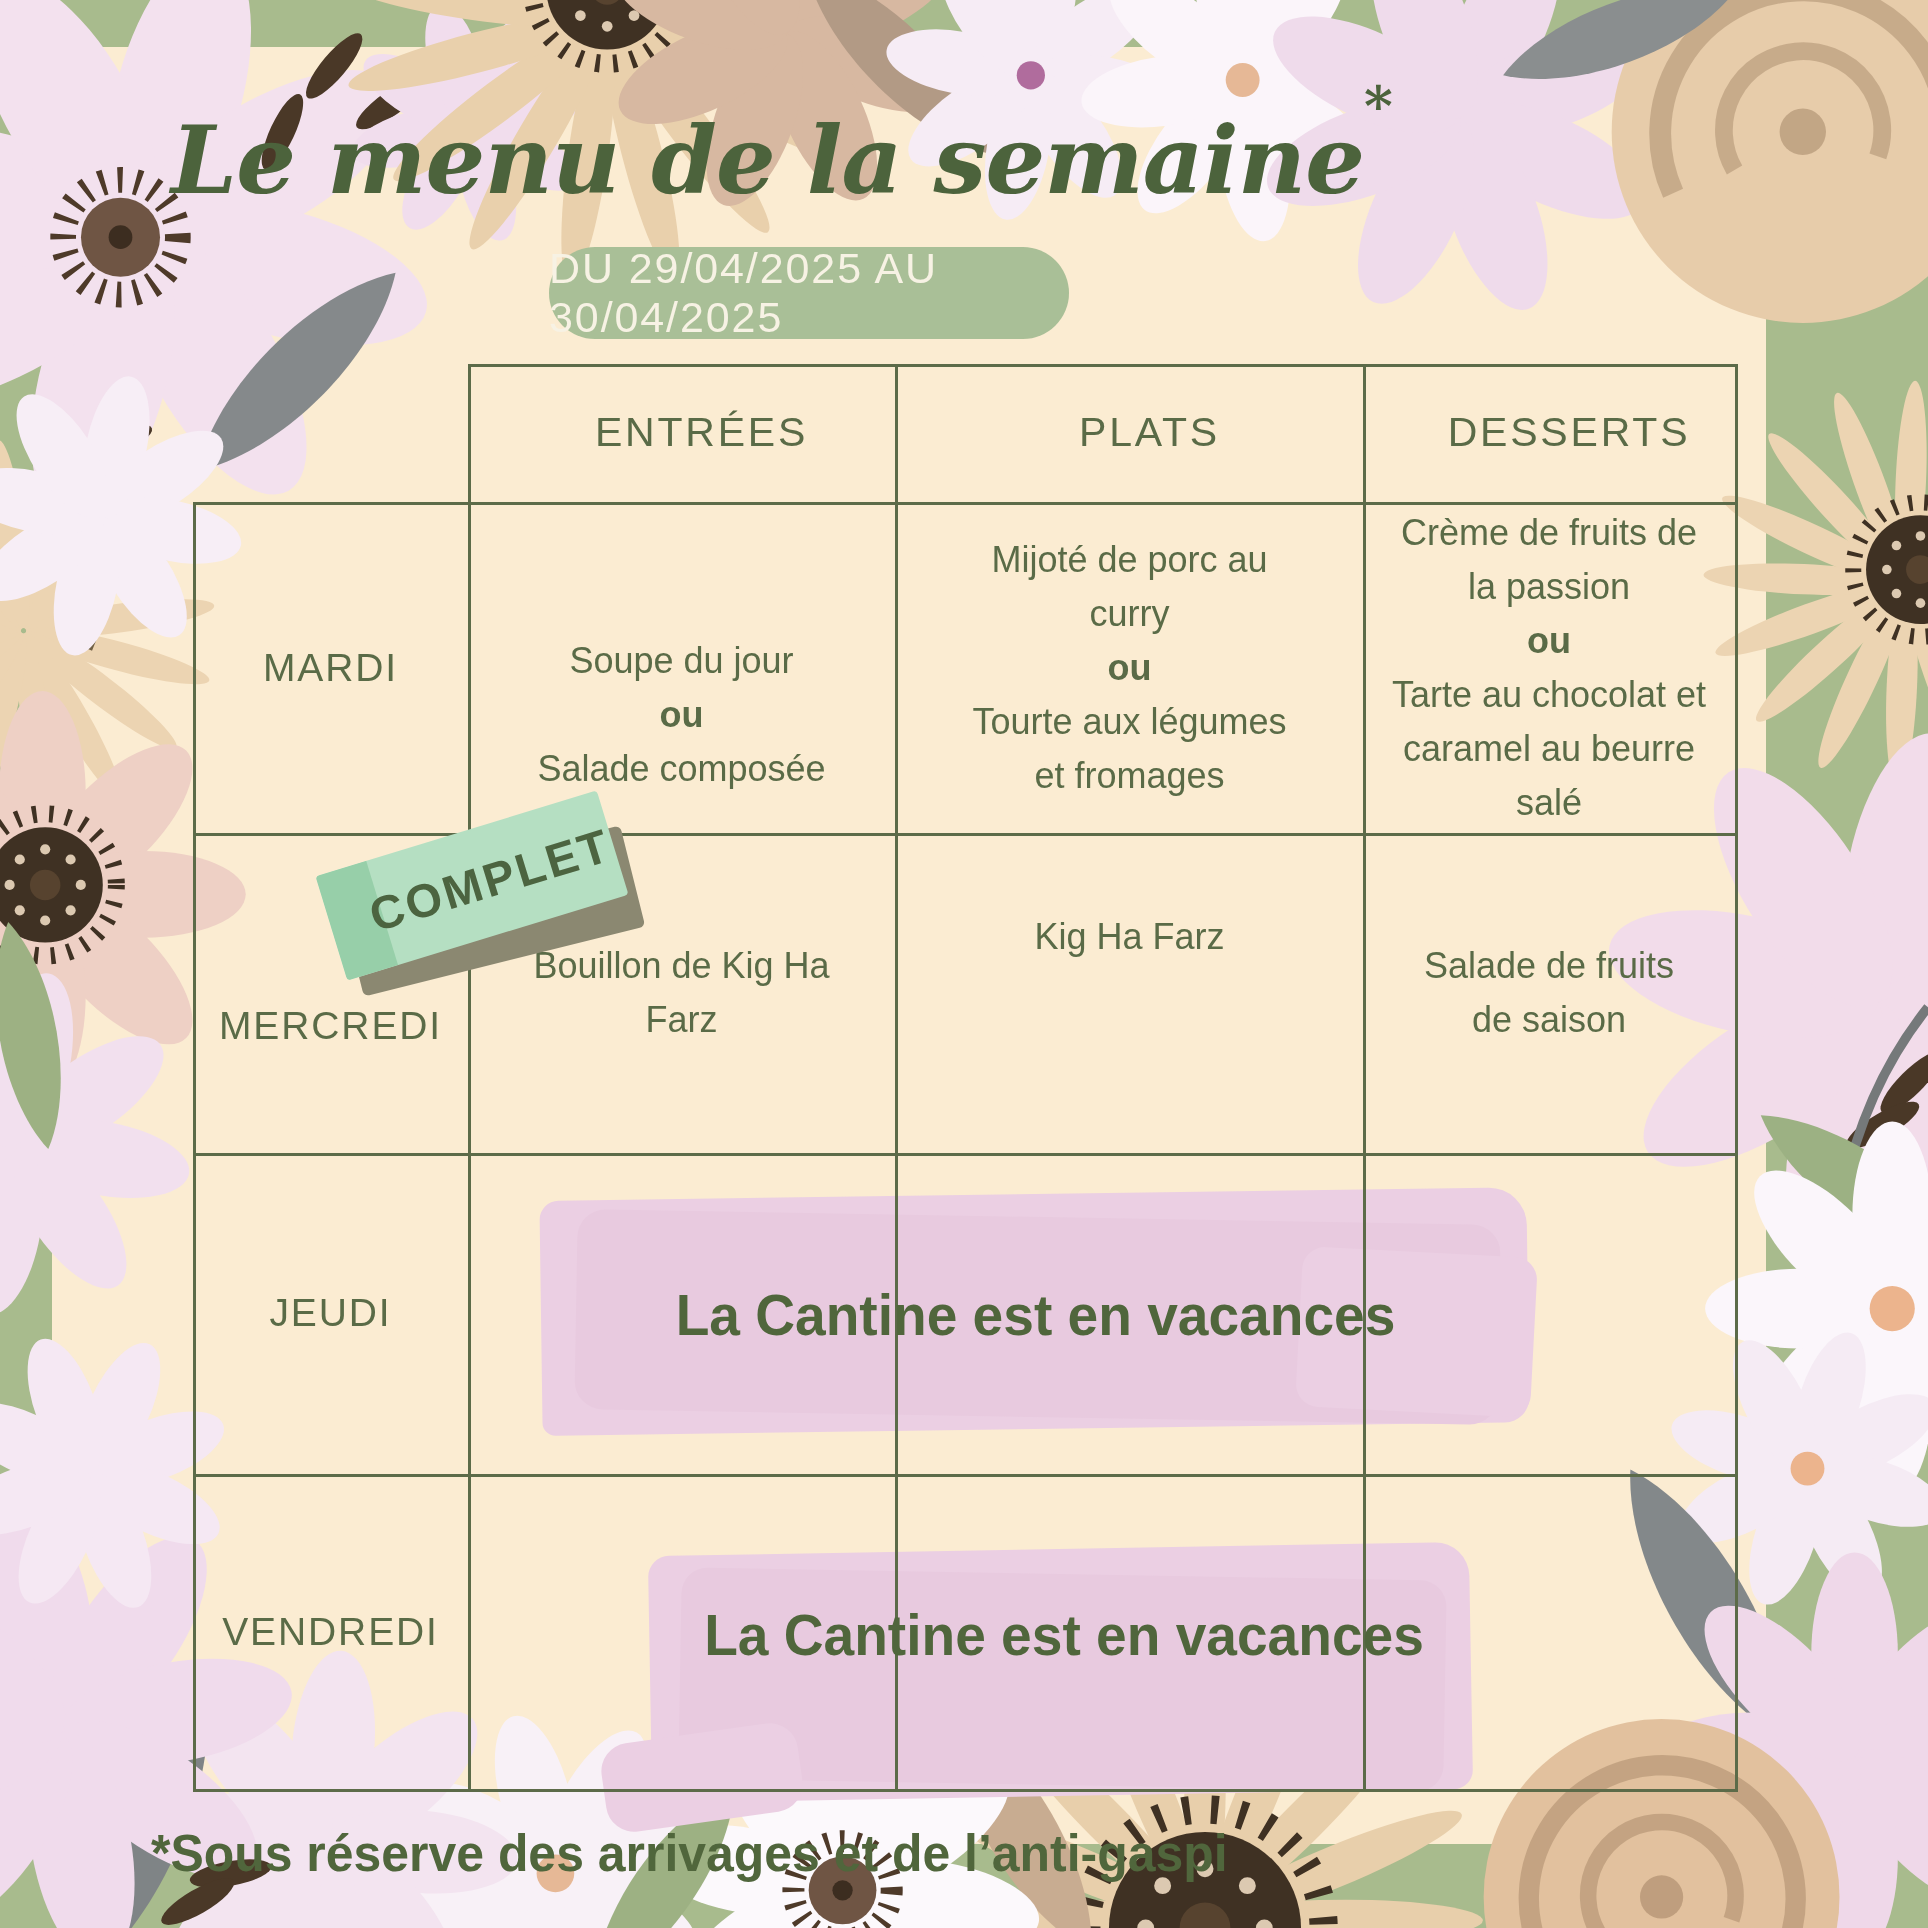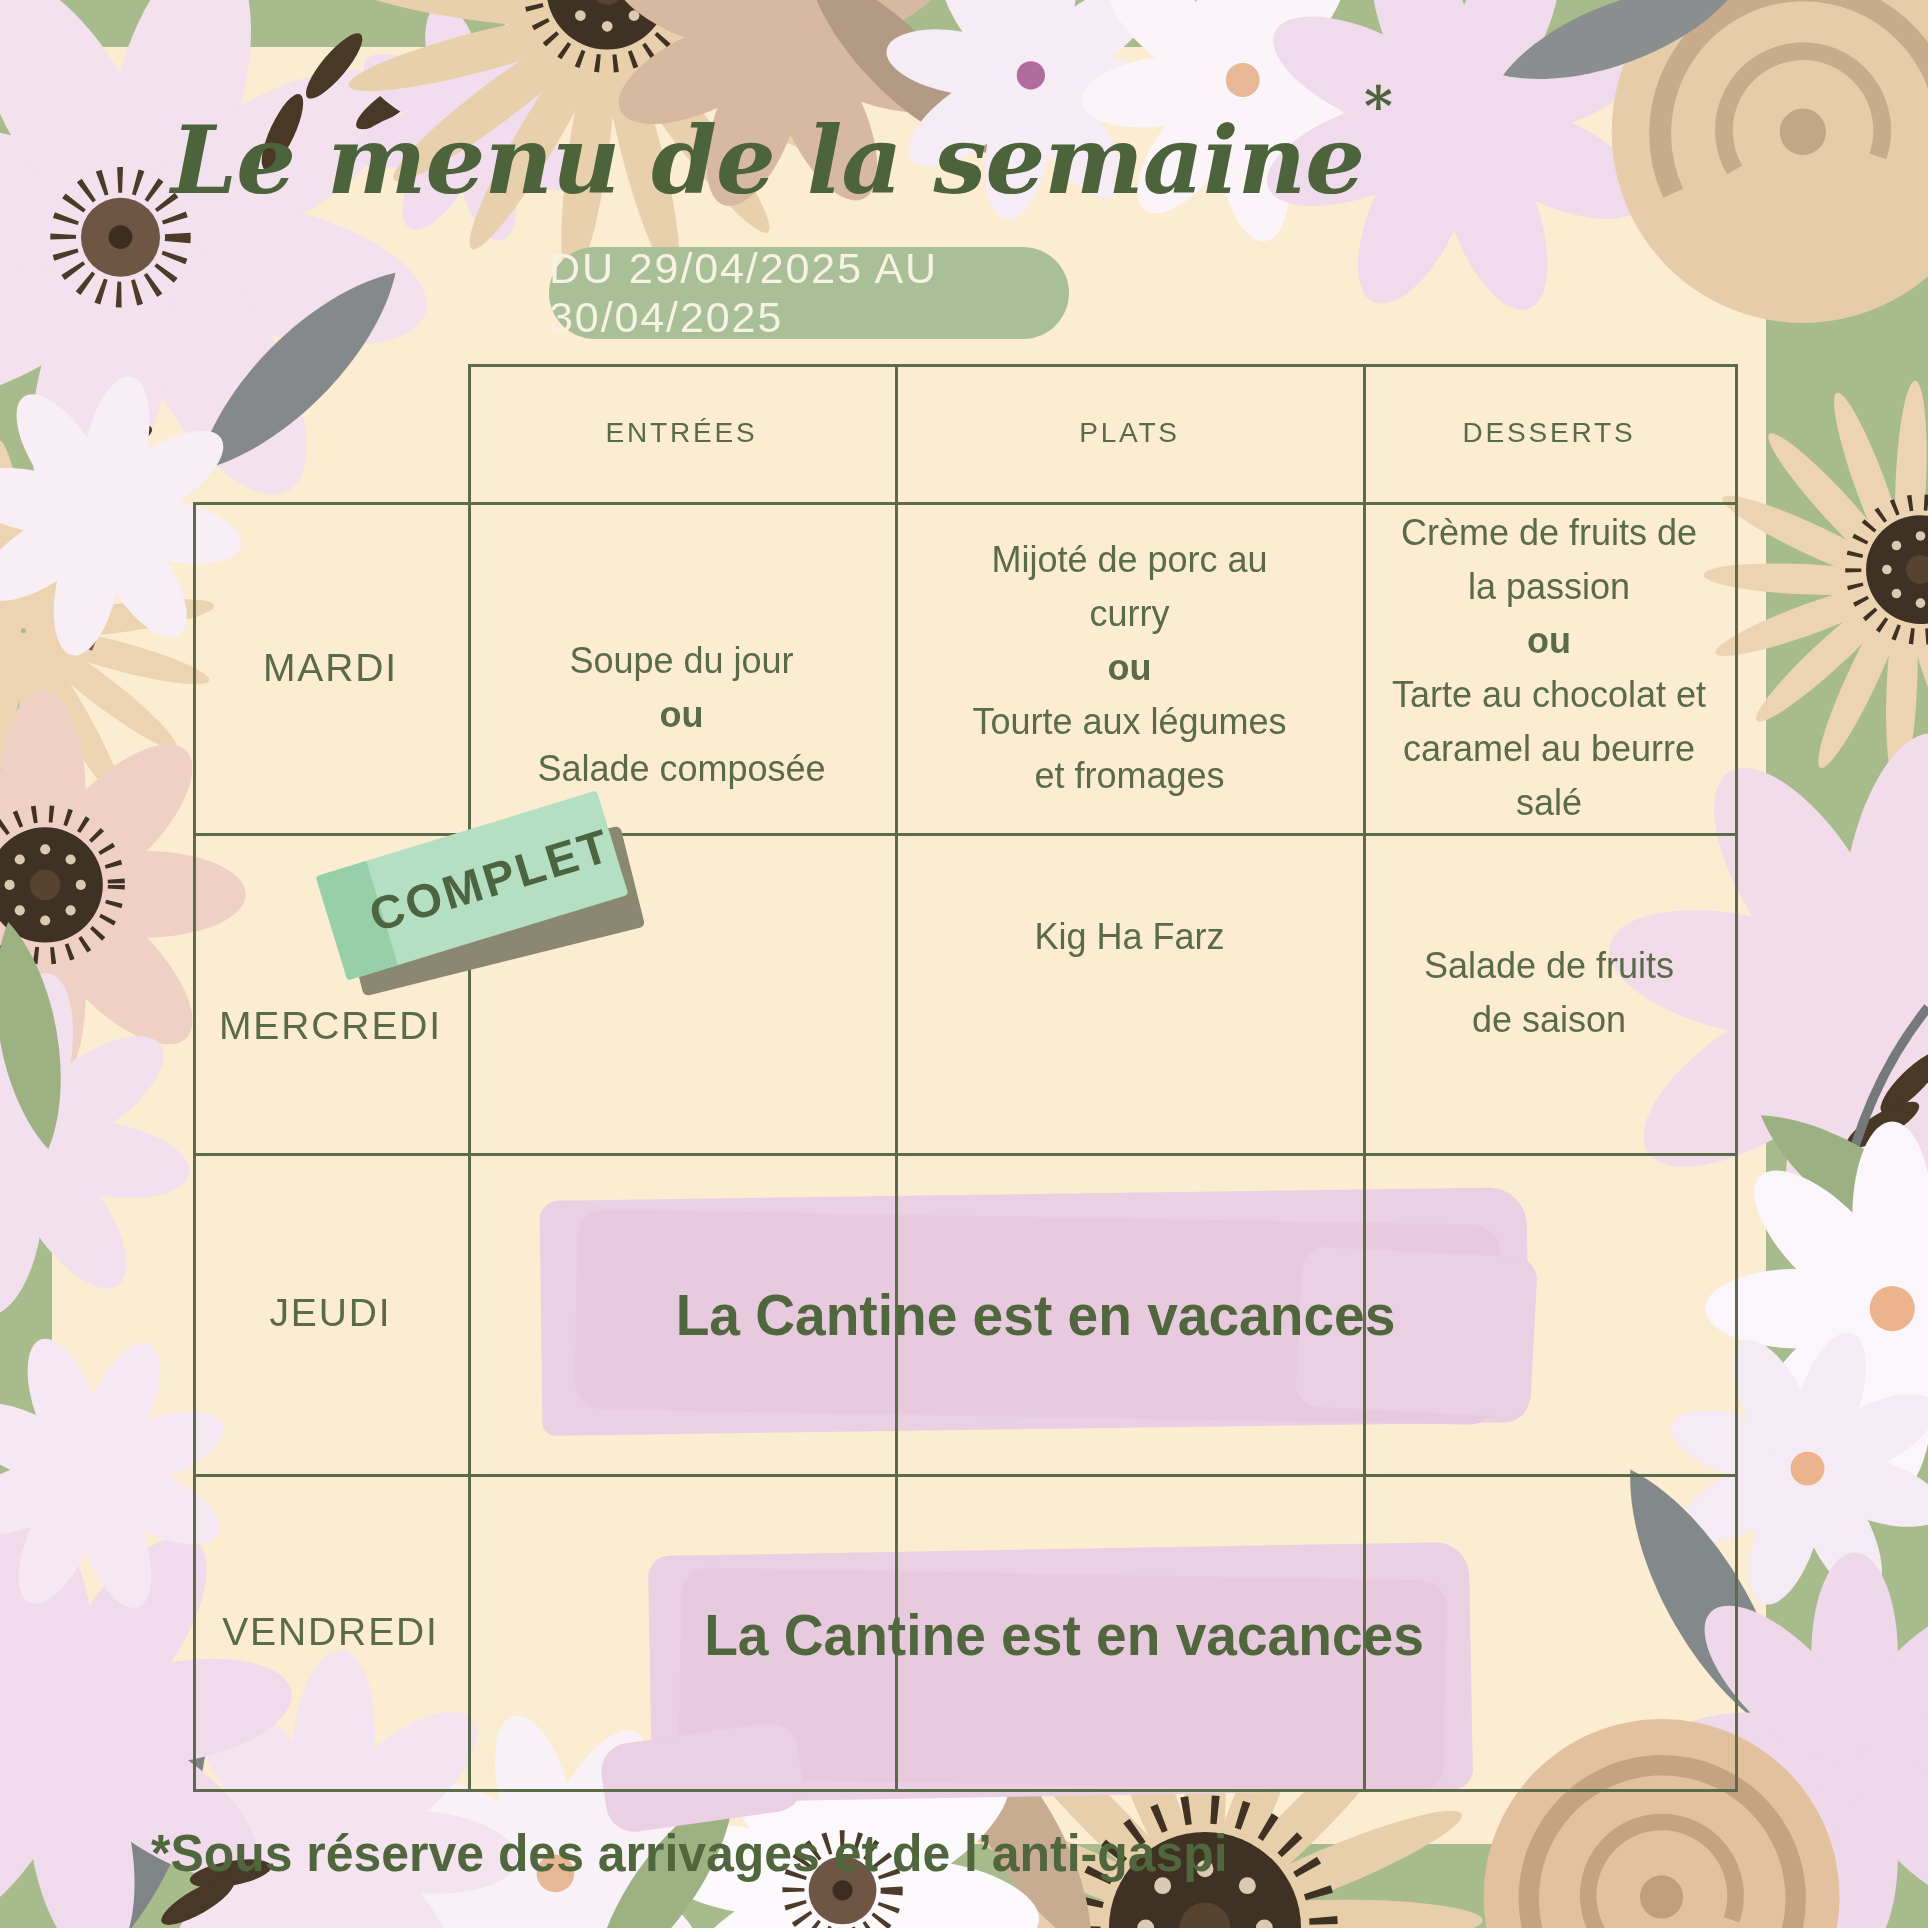--- a/index.html
+++ b/index.html
@@ -19,21 +19,21 @@
         background:#a9bf97;border-radius:46px;display:flex;align-items:center;
         justify-content:center;color:#f7f2e4;font-size:43px;letter-spacing:1.9px;}
 
   
   .hl,.vl{position:absolute;background:#5c6b49;z-index:4;}
   .hl{height:2.8px;} .vl{width:2.8px;}
 
   
   .colhead,.day,.cell{position:absolute;z-index:4;color:#5a6b47;}
   .colhead{display:flex;align-items:center;justify-content:center;
-           font-size:28px;letter-spacing:2.8px;}
+           font-size:41px;letter-spacing:2.8px;padding-left:20px;}
   .day{display:flex;align-items:center;justify-content:center;
        font-size:39px;letter-spacing:1.9px;}
   .day.low{align-items:flex-end;padding-bottom:105px;box-sizing:border-box;}
   .cell{display:flex;flex-direction:column;align-items:center;justify-content:center;
         text-align:center;font-size:36px;line-height:1.5;}
   .cell .mline{max-width:377px;}
   .cell .ou{font-weight:700;}
   .cell .w370{max-width:348px;} .cell .w345{max-width:325px;}
   .cell .w330{max-width:311px;} .cell .w310{max-width:292px;}
 
@@ -224,20 +224,23 @@
     <div class="mline w370">Mijoté de porc au curry</div>
     <div class="mline ou">ou</div>
     <div class="mline w370">Tourte aux légumes et fromages</div>
   </div>
   <div class="cell" style="left:1363px;top:502px;width:372px;height:331px;">
     <div class="mline w345">Crème de fruits de la passion</div>
     <div class="mline ou">ou</div>
     <div class="mline w345">Tarte au chocolat et caramel au beurre salé</div>
   </div>
 
+  <div class="cell" style="left:468px;top:833px;width:427px;height:320px;">
+    <div class="mline w330">Bouillon de Kig Ha Farz</div>
+  </div>
   <div class="cell" style="left:895px;top:833px;width:469px;height:320px;padding-bottom:113px;box-sizing:border-box;">
     <div class="mline">Kig Ha Farz</div>
   </div>
   <div class="cell" style="left:1363px;top:833px;width:372px;height:320px;">
     <div class="mline w310">Salade de fruits de saison</div>
   </div>
 
   <div class="sticker-shadow"></div>
   <div class="sticker">
     <span>COMPLET</span>

